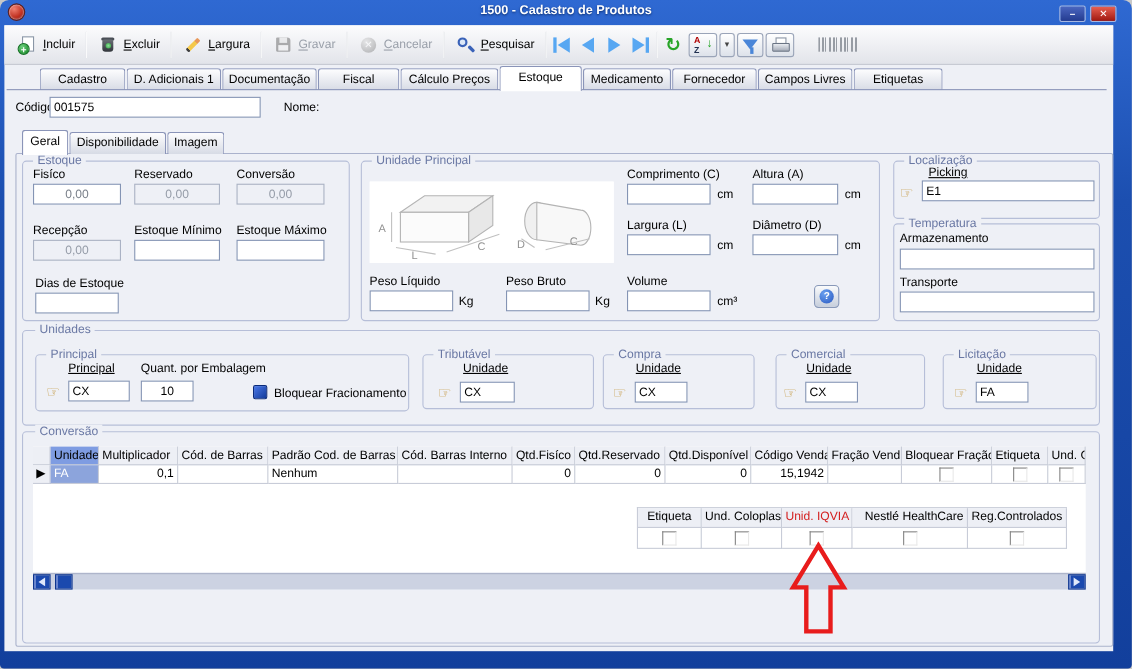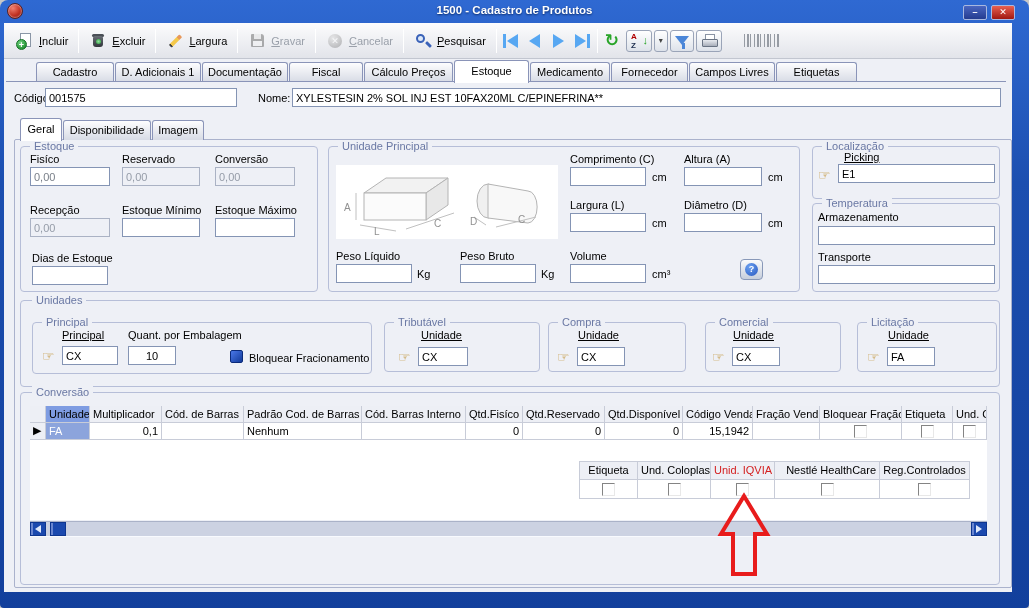--- a/index.html
+++ b/index.html
@@ -76,21 +76,21 @@
   .tab{height:20px;margin-top:2px;margin-right:1px;padding-top:3px;text-align:center;cursor:pointer;
     background:linear-gradient(180deg,#fdfdfe,#d7dbe5);border:1px solid #8a94b8;border-bottom:none;
     border-radius:3px 3px 0 0;overflow:hidden;white-space:nowrap;}
   .tab.active{height:23px;margin-top:0;padding-top:4px;background:#fff;position:relative;z-index:3;font-size:11px;}
   .tabline{left:6px;top:81px;width:1000px;height:1px;background:#8a94b8;z-index:1;}
   
   .lbl{white-space:nowrap;}
   .inp{position:absolute;height:19px;border:1px solid #8494b4;background:#fff;font:11px "Liberation Sans","DejaVu Sans",sans-serif;
     padding:1px 3px;color:#000;}
   .inp.dis{background:#eef0f6;border-color:#aab2c4;color:#959ca8;}
-  .inp.num{text-align:left;}
+  .inp.num{text-align:center;}
   .inp.gray{color:#7a808a;color:#7a808a;}
   .link{text-decoration:underline;color:#000;cursor:pointer;white-space:nowrap;}
   .hand{color:#c09030;font-size:14px;line-height:1;cursor:pointer;}
   
   .grp{border:1px solid #b6bed8;border-radius:4px;}
   .grp-t{position:absolute;background:#eef0f6;color:#6a78a4;padding:0 4px;white-space:nowrap;}
   .panel{left:14px;top:139px;width:998px;height:449px;border:1px solid #aab2cc;border-radius:2px;}
   .subtabs{left:20px;top:118px;display:flex;height:22px;z-index:2;}
   
   .helpbtn{width:23px;height:21px;border:1px solid #8898b8;border-radius:4px;cursor:pointer;
@@ -234,21 +234,20 @@
     <div class="tab active" style="width:75px">Estoque</div>
     <div class="tab" style="width:80px">Medicamento</div>
     <div class="tab" style="width:77px">Fornecedor</div>
     <div class="tab" style="width:86px">Campos Livres</div>
     <div class="tab" style="width:81px">Etiquetas</div>
   </div>
 
   <div class="abs lbl" style="left:14px;top:92px">Código:</div>
   <input class="inp" style="left: 45px; top: 88px; width: 192px;" value="001575">
   <div class="abs lbl" style="left:258px;top:92px">Nome:</div>
-  <input class="inp" style="left: 292px; top: 88px; width: 709px;" value="XYLESTESIN 2% SOL INJ EST 10FAX20ML C/EPINEFRINA**">
 
   <div class="abs panel"></div>
   <div class="abs subtabs">
     <div class="tab active" style="width:42px">Geral</div>
     <div class="tab" style="width:88px">Disponibilidade</div>
     <div class="tab" style="width:52px">Imagem</div>
   </div>
 
   <div class="abs grp" style="left:20px;top:146px;width:298px;height:146px"></div>
   <div class="abs grp-t" style="left:30px;top:140px">Estoque</div>

